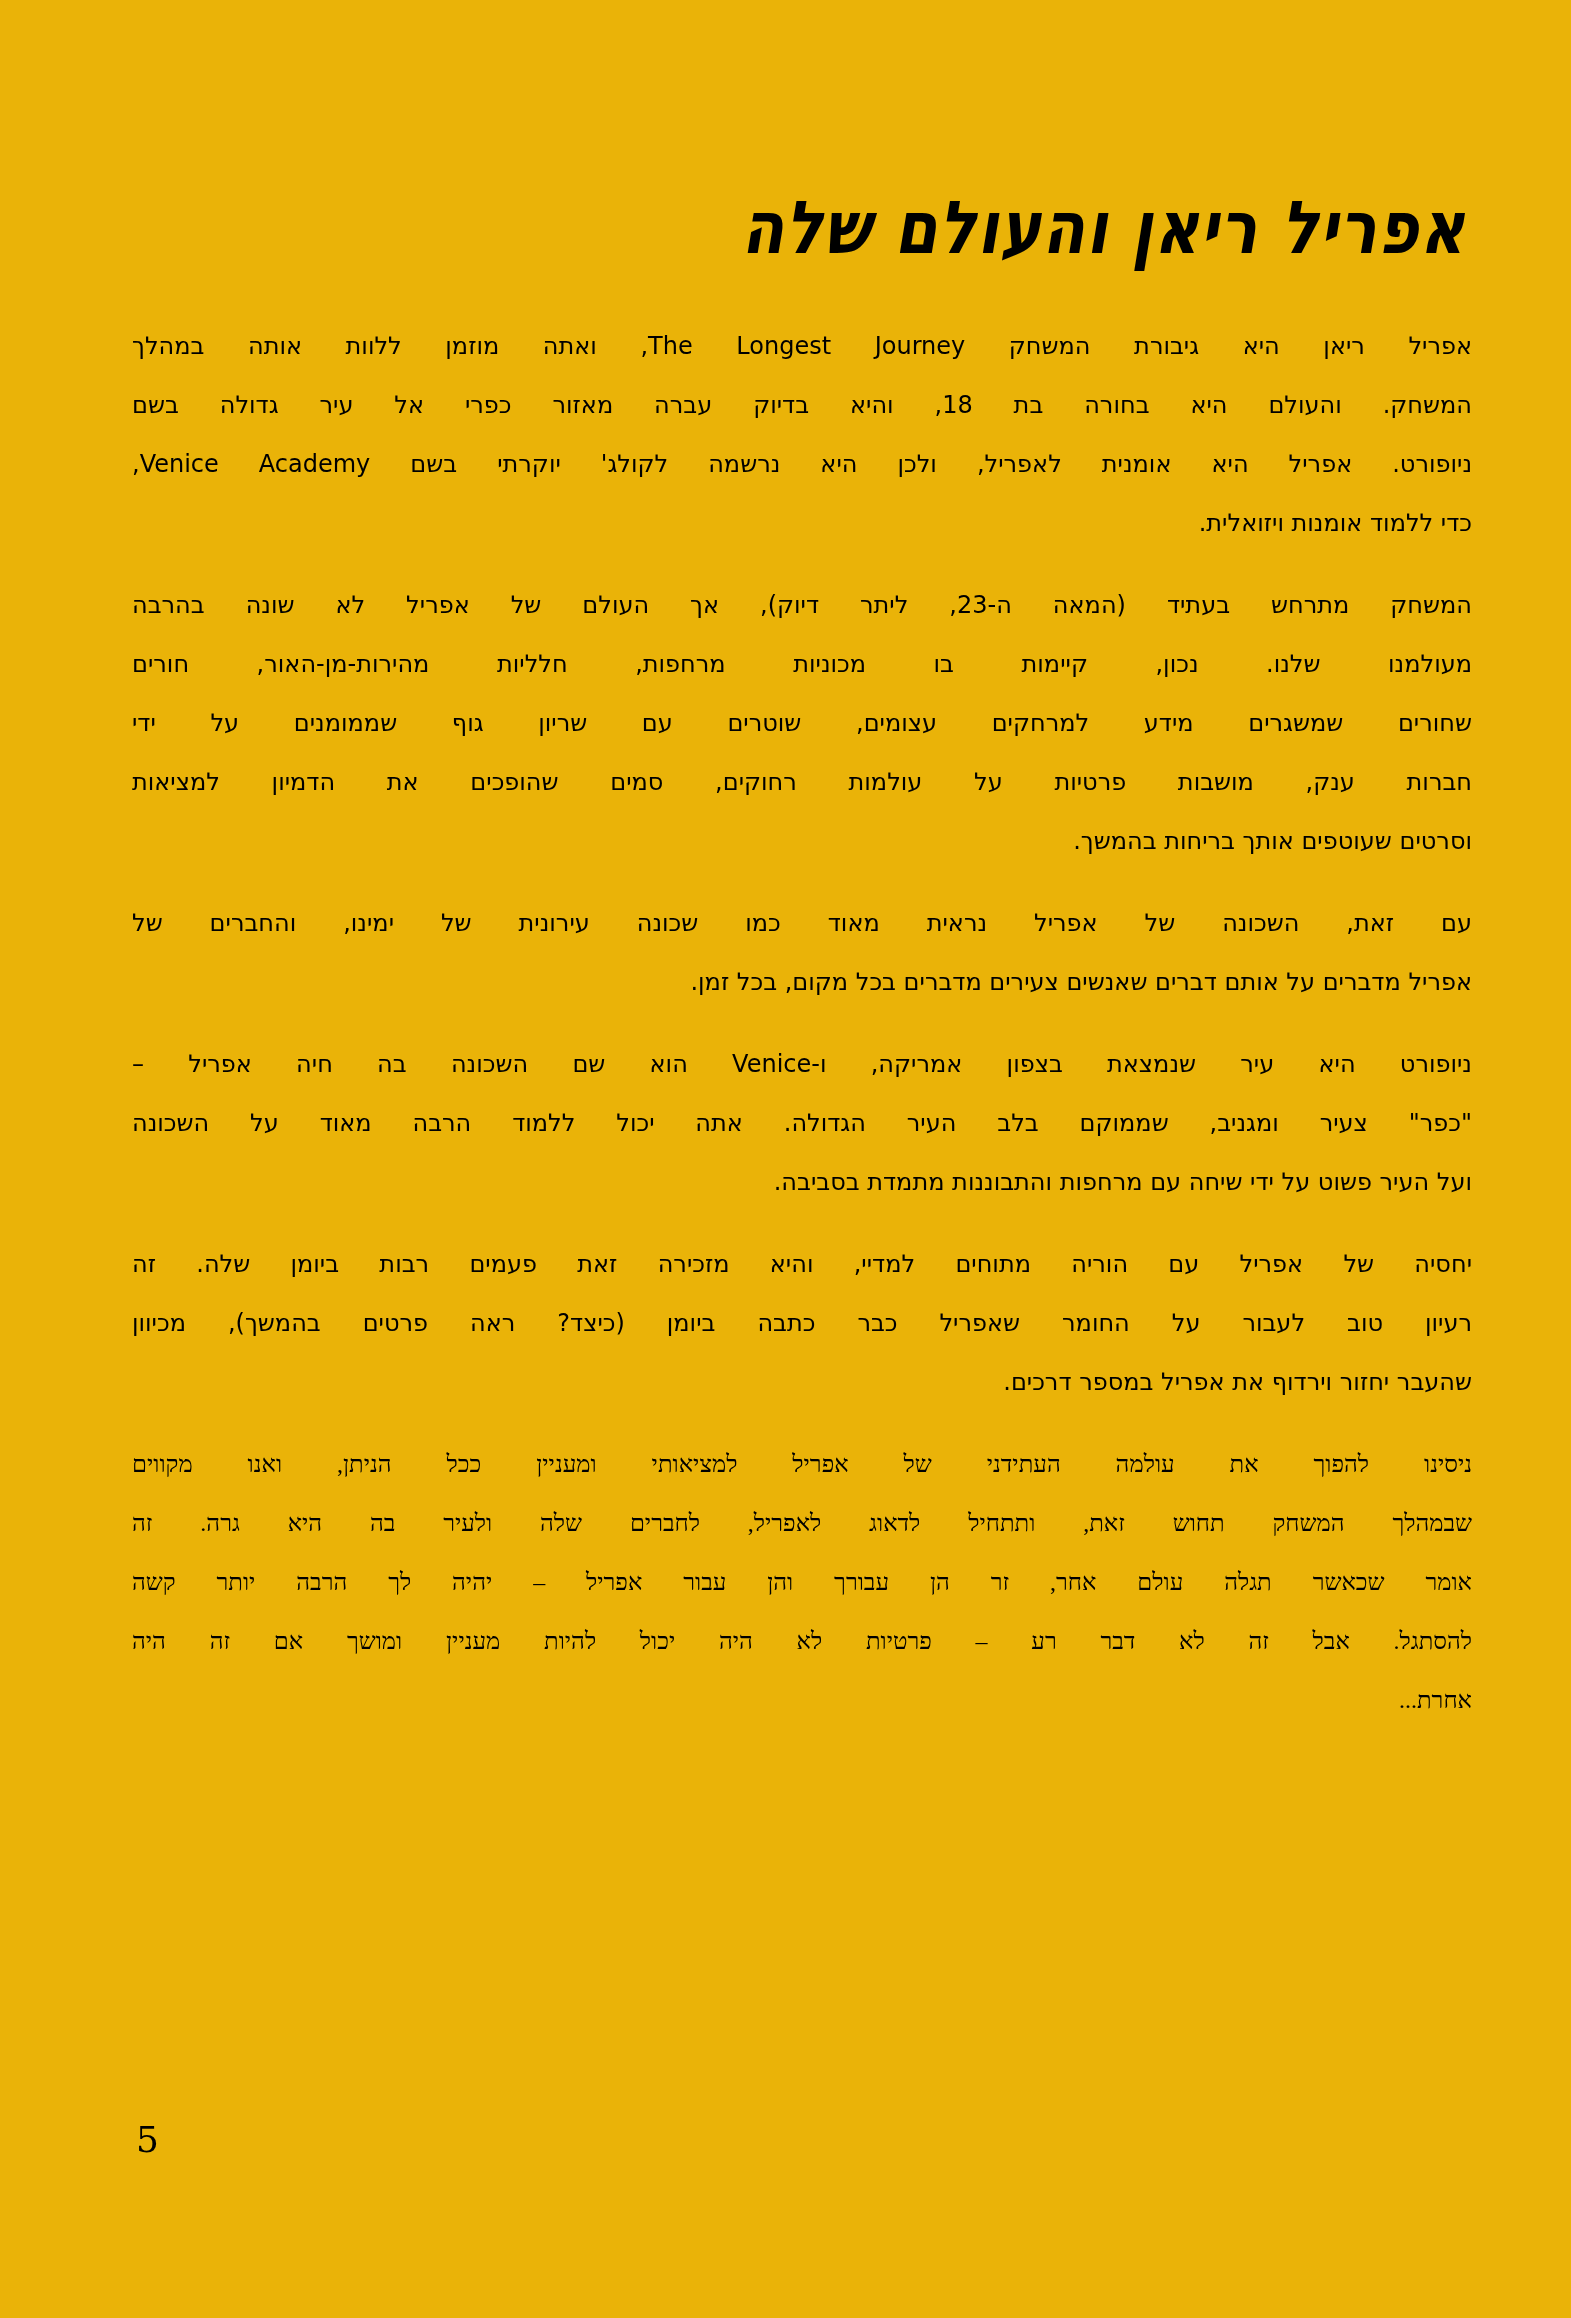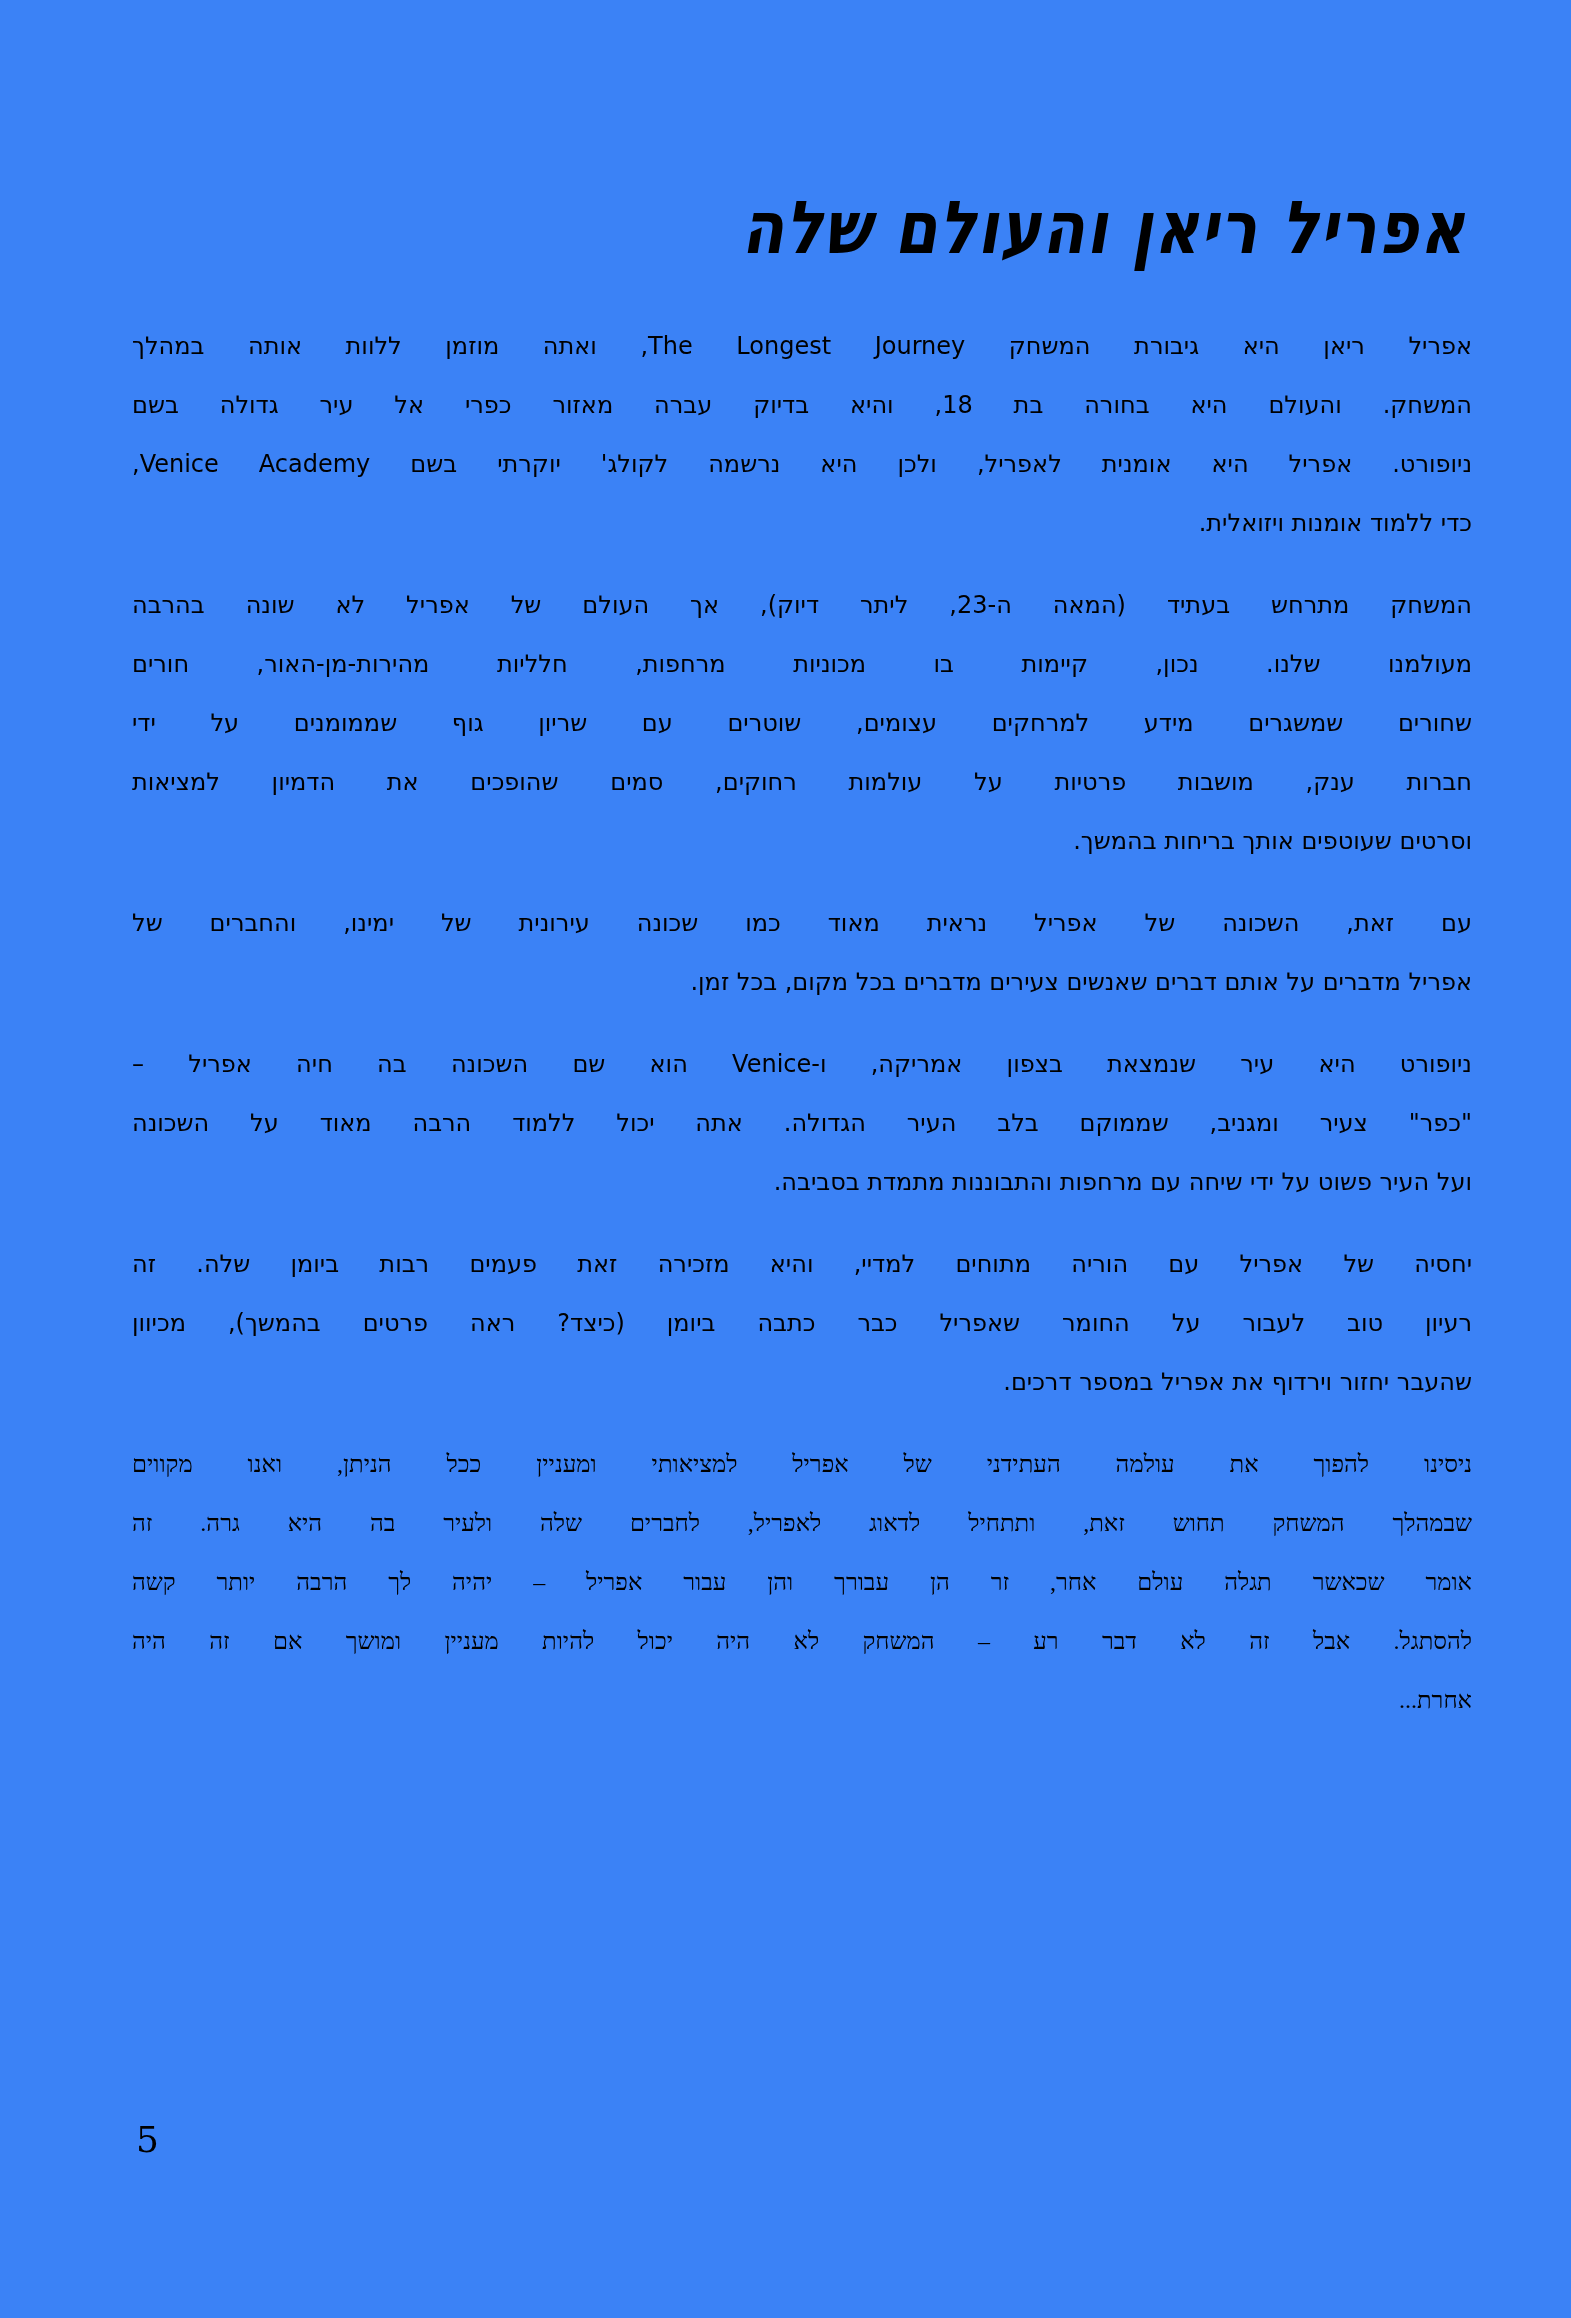--- a/index.html
+++ b/index.html
@@ -1,20 +1,20 @@
 <!DOCTYPE html>
 <html lang="he" style="font-size:9.2px"><head>
 <meta charset="utf-8">
 <style>
   html, body { margin: 0; padding: 0; background: #ffffff; }
   .page {
     position: relative;
     width: 1571px;
     height: 2319px;
-    background: #3b82f6;
+    background: #eab308;
     color: #000000;
     font-family: "DejaVu Sans", sans-serif;
     overflow: hidden;
   }
   .title {
     position: absolute;
     top: 185px;
     right: 105px;
     direction: rtl;
     font-size: 62px;
@@ -92,21 +92,21 @@
     <div class="para">
       <div class="line">יחסיה של אפריל עם הוריה מתוחים למדיי, והיא מזכירה זאת פעמים רבות ביומן שלה. זה</div>
       <div class="line">רעיון טוב לעבור על החומר שאפריל כבר כתבה ביומן (כיצד? ראה פרטים בהמשך), מכיוון</div>
       <div class="line last">שהעבר יחזור וירדוף את אפריל במספר דרכים.</div>
     </div>
 
     <div class="para">
       <div class="line">ניסינו להפוך את עולמה העתידני של אפריל למציאותי ומעניין ככל הניתן, ואנו מקווים</div>
       <div class="line">שבמהלך המשחק תחוש זאת, ותתחיל לדאוג לאפריל, לחברים שלה ולעיר בה היא גרה. זה</div>
       <div class="line">אומר שכאשר תגלה עולם אחר, זר הן עבורך והן עבור אפריל – יהיה לך הרבה יותר קשה</div>
-      <div class="line">להסתגל. אבל זה לא דבר רע – המשחק לא היה יכול להיות מעניין ומושך אם זה היה</div>
+      <div class="line">להסתגל. אבל זה לא דבר רע – פרטיות לא היה יכול להיות מעניין ומושך אם זה היה</div>
       <div class="line last">אחרת...</div>
     </div>
 
   </div>
 
   <div class="page-number">5</div>
 
 </div>
 
 

